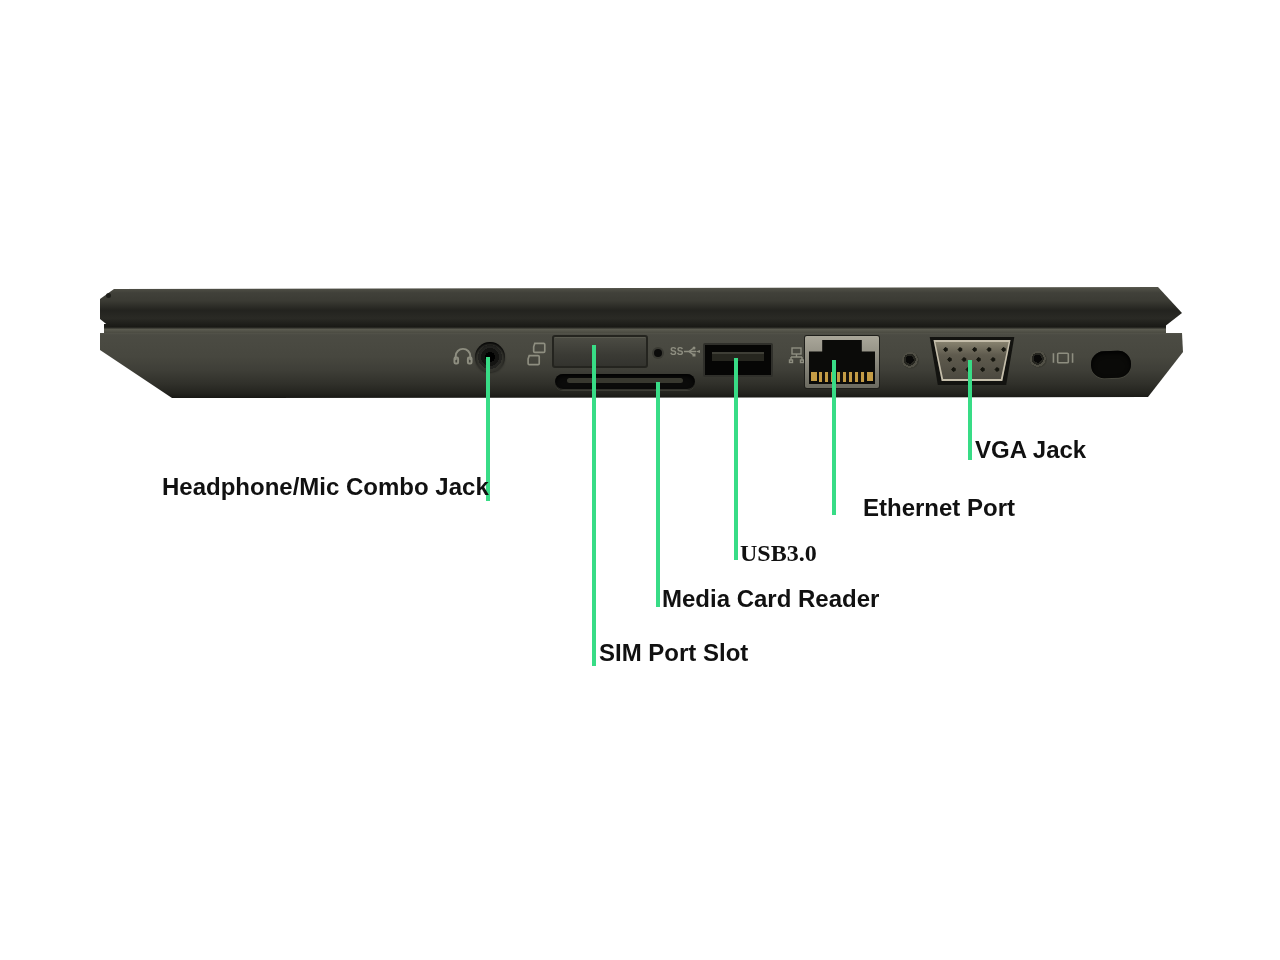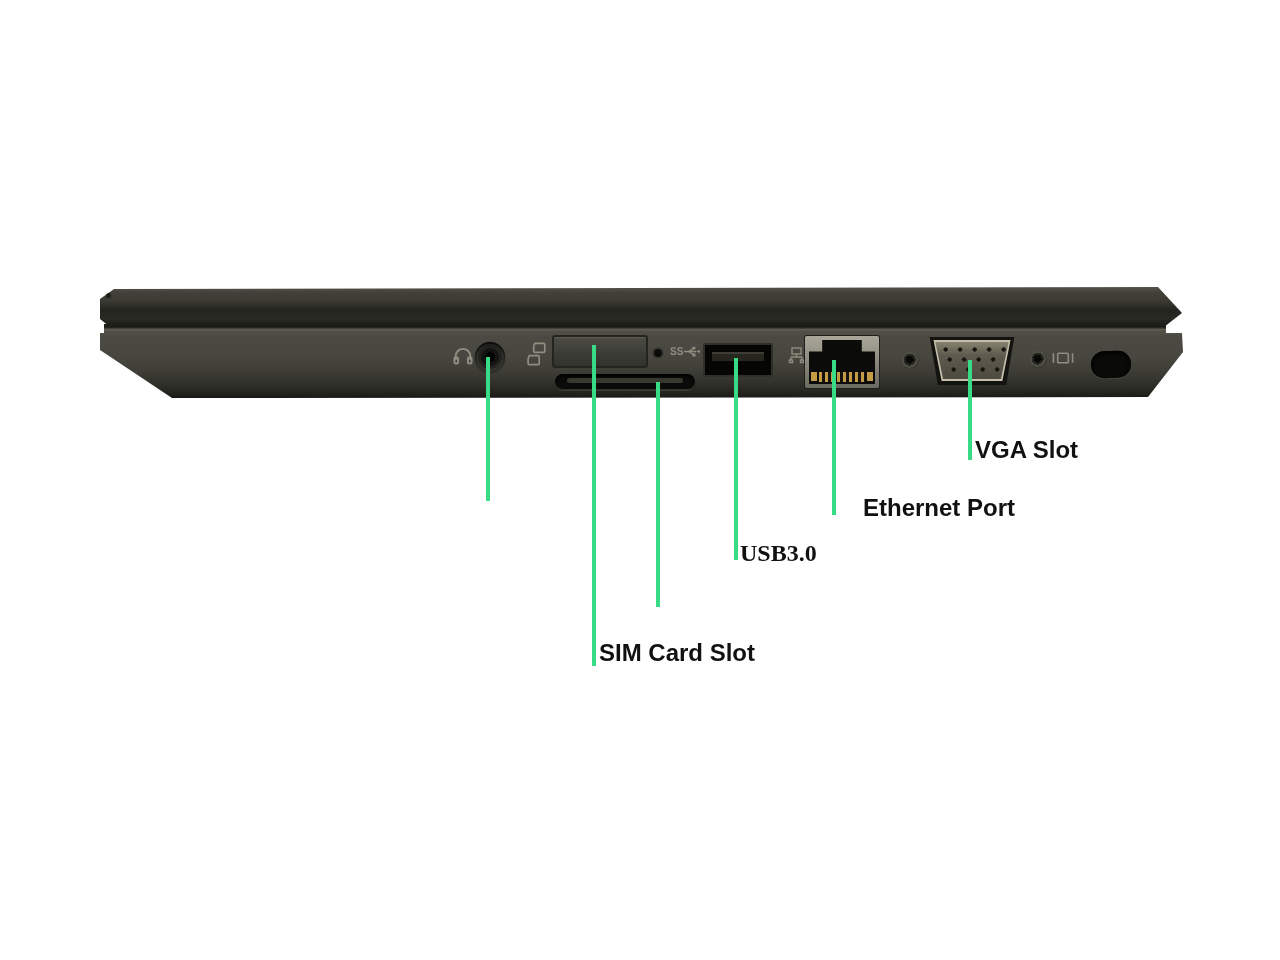--- a/index.html
+++ b/index.html
@@ -180,18 +180,20 @@
 
   <div class="klock"></div>
 
   <div class="callout-line line-headphone"></div>
   <div class="callout-line line-sim"></div>
   <div class="callout-line line-media"></div>
   <div class="callout-line line-usb"></div>
   <div class="callout-line line-ethernet"></div>
   <div class="callout-line line-vga"></div>
 
-  <div class="label lbl-sim">SIM Card Slot</div>
+  <div class="label lbl-headphone">Headphone/Mic Combo Jack</div>
+  <div class="label lbl-sim">SIM Port Slot</div>
+  <div class="label lbl-media">Media Card Reader</div>
   <div class="label lbl-usb">USB3.0</div>
   <div class="label lbl-ethernet">Ethernet Port</div>
-  <div class="label lbl-vga">VGA Slot</div>
+  <div class="label lbl-vga">VGA Jack</div>
 
 </div>
 
 </body></html>

